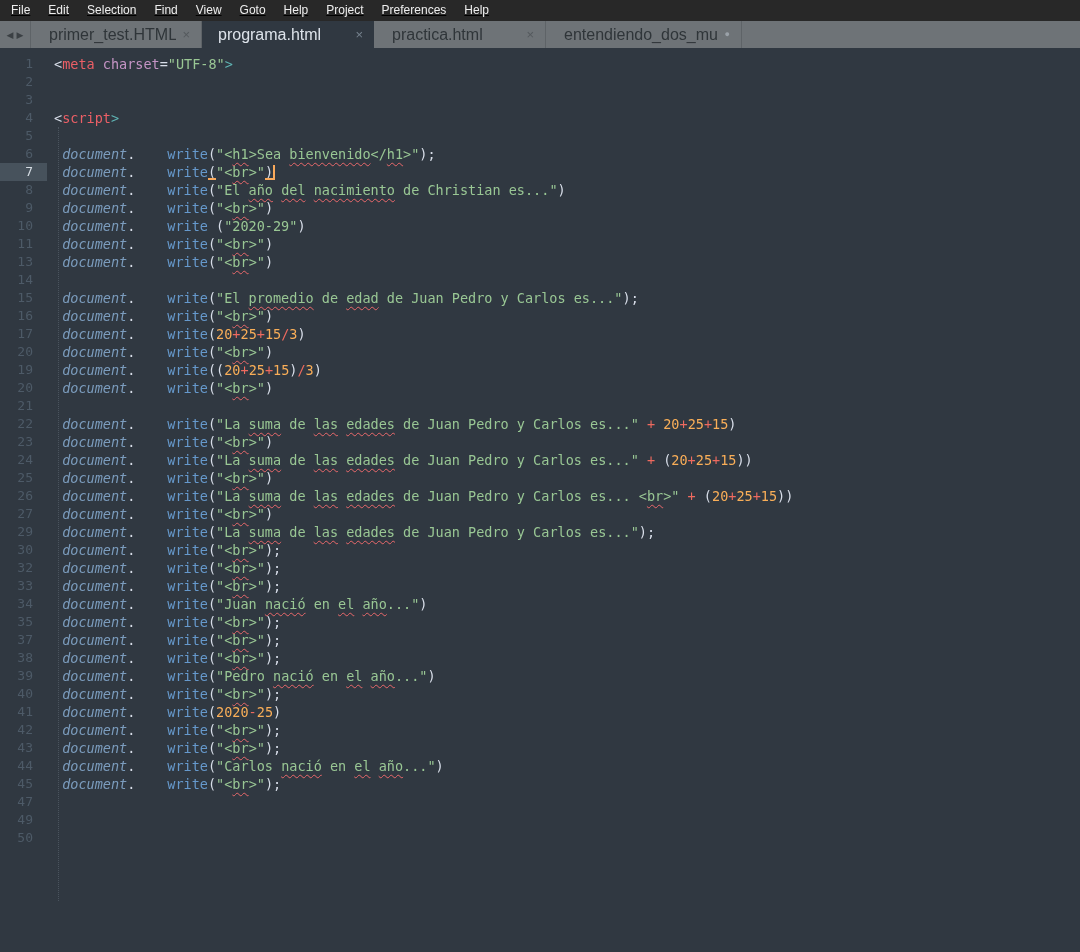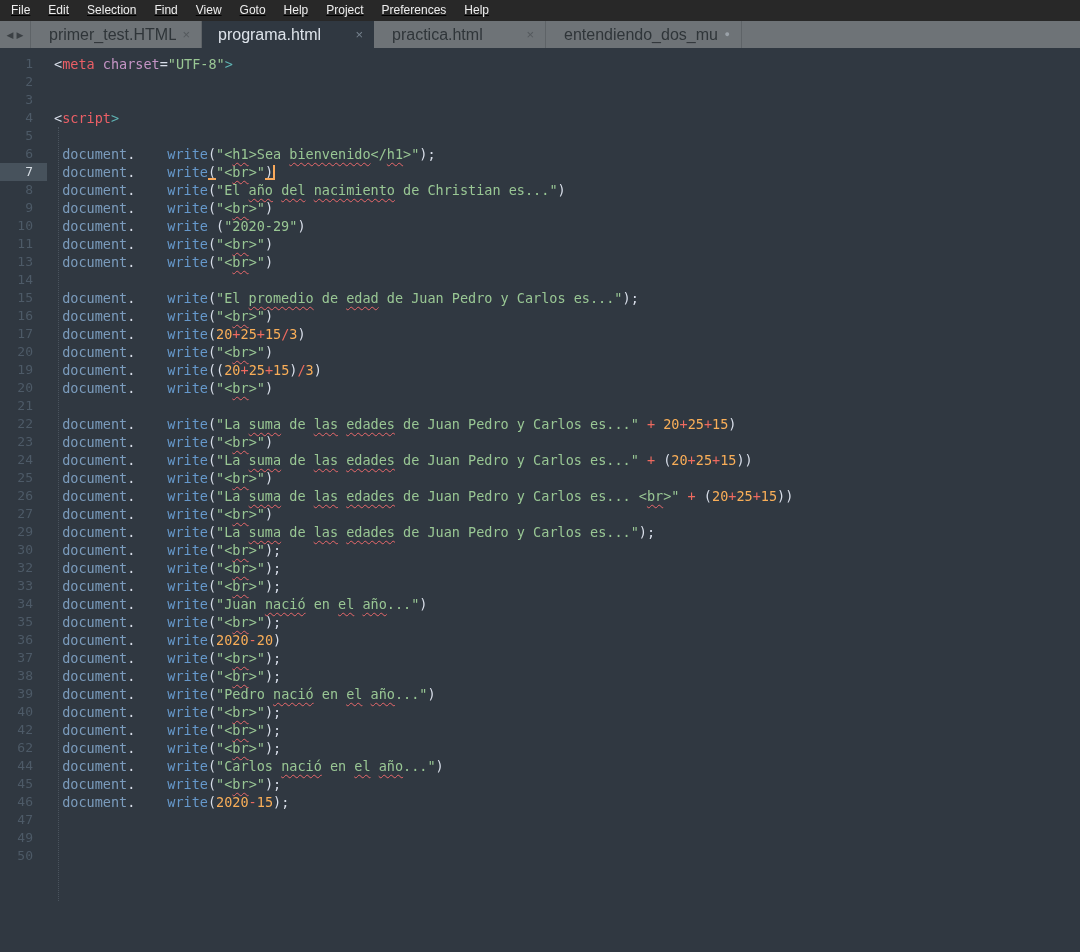--- a/index.html
+++ b/index.html
@@ -38,21 +38,21 @@
   .ln { width:47px; flex:none; text-align:right; padding-right:14px;
         color:var(--gutter-text); font-size:13px; }
   .ln.cur { background:var(--gutter-active-bg); color:var(--gutter-active-text); }
   .code { white-space:pre; padding-left:7px; }
 
   
   .pln  { color:var(--tok-plain); }
   .tag  { color:var(--tok-tag); }
   .attr { color:var(--tok-attr); }
   .str  { color:var(--tok-string); }
-  .doc  { color:var(--tok-document); }
+  .doc  { color:var(--tok-document); font-style:italic; }
   .fn   { color:var(--tok-function);margin-left:32px; }
   .num  { color:var(--tok-number); }
   .op   { color:var(--tok-operator); }
   .tcl  { color:var(--tok-tagclose); }
   .ws   { color:var(--tok-plain); }
   .sq   { text-decoration-line:underline; text-decoration-style:wavy;
           text-decoration-color:var(--squiggle); text-decoration-thickness:1px;
           text-underline-offset:3px; }
   .bu   { position:relative; }
   .bu::after { content:""; position:absolute; left:0; right:0; bottom:0; height:2px;
@@ -230,58 +230,54 @@
         </div>
         <div class="line">
           <div class="ln">34</div>
           <div class="code"><span class="ws"> </span><span class="doc">document</span><span class="pln">.</span><span class="fn">write</span><span class="pln">(</span><span class="str">"Juan </span><span class="str sq">nació</span><span class="str"> en </span><span class="str sq">el</span><span class="str"> </span><span class="str sq">año</span><span class="str">..."</span><span class="pln">)</span></div>
         </div>
         <div class="line">
           <div class="ln">35</div>
           <div class="code"><span class="ws"> </span><span class="doc">document</span><span class="pln">.</span><span class="fn">write</span><span class="pln">(</span><span class="str">"&lt;</span><span class="str sq">br</span><span class="str">&gt;"</span><span class="pln">);</span></div>
         </div>
         <div class="line">
-          <div class="ln">36</div>
-          <div class="code"><span class="ws"> </span><span class="doc">document</span><span class="pln">.</span><span class="fn">write</span><span class="pln">(</span><span class="num">2020</span><span class="op">-</span><span class="num">20</span><span class="pln">)</span></div>
-        </div>
-        <div class="line">
           <div class="ln">37</div>
           <div class="code"><span class="ws"> </span><span class="doc">document</span><span class="pln">.</span><span class="fn">write</span><span class="pln">(</span><span class="str">"&lt;</span><span class="str sq">br</span><span class="str">&gt;"</span><span class="pln">);</span></div>
         </div>
         <div class="line">
           <div class="ln">38</div>
           <div class="code"><span class="ws"> </span><span class="doc">document</span><span class="pln">.</span><span class="fn">write</span><span class="pln">(</span><span class="str">"&lt;</span><span class="str sq">br</span><span class="str">&gt;"</span><span class="pln">);</span></div>
         </div>
         <div class="line">
           <div class="ln">39</div>
           <div class="code"><span class="ws"> </span><span class="doc">document</span><span class="pln">.</span><span class="fn">write</span><span class="pln">(</span><span class="str">"Pedro </span><span class="str sq">nació</span><span class="str"> en </span><span class="str sq">el</span><span class="str"> </span><span class="str sq">año</span><span class="str">..."</span><span class="pln">)</span></div>
         </div>
         <div class="line">
           <div class="ln">40</div>
           <div class="code"><span class="ws"> </span><span class="doc">document</span><span class="pln">.</span><span class="fn">write</span><span class="pln">(</span><span class="str">"&lt;</span><span class="str sq">br</span><span class="str">&gt;"</span><span class="pln">);</span></div>
         </div>
         <div class="line">
+          <div class="ln">41</div>
+          <div class="code"><span class="ws"> </span><span class="doc">document</span><span class="pln">.</span><span class="fn">write</span><span class="pln">(</span><span class="num">2020</span><span class="op">-</span><span class="num">25</span><span class="pln">)</span></div>
+        </div>
+        <div class="line">
           <div class="ln">42</div>
           <div class="code"><span class="ws"> </span><span class="doc">document</span><span class="pln">.</span><span class="fn">write</span><span class="pln">(</span><span class="str">"&lt;</span><span class="str sq">br</span><span class="str">&gt;"</span><span class="pln">);</span></div>
         </div>
         <div class="line">
-          <div class="ln">62</div>
+          <div class="ln">43</div>
           <div class="code"><span class="ws"> </span><span class="doc">document</span><span class="pln">.</span><span class="fn">write</span><span class="pln">(</span><span class="str">"&lt;</span><span class="str sq">br</span><span class="str">&gt;"</span><span class="pln">);</span></div>
         </div>
         <div class="line">
           <div class="ln">44</div>
           <div class="code"><span class="ws"> </span><span class="doc">document</span><span class="pln">.</span><span class="fn">write</span><span class="pln">(</span><span class="str">"Carlos </span><span class="str sq">nació</span><span class="str"> en </span><span class="str sq">el</span><span class="str"> </span><span class="str sq">año</span><span class="str">..."</span><span class="pln">)</span></div>
         </div>
         <div class="line">
           <div class="ln">45</div>
           <div class="code"><span class="ws"> </span><span class="doc">document</span><span class="pln">.</span><span class="fn">write</span><span class="pln">(</span><span class="str">"&lt;</span><span class="str sq">br</span><span class="str">&gt;"</span><span class="pln">);</span></div>
-        </div>
-        <div class="line">
-          <div class="ln">46</div>
-          <div class="code"><span class="ws"> </span><span class="doc">document</span><span class="pln">.</span><span class="fn">write</span><span class="pln">(</span><span class="num">2020</span><span class="op">-</span><span class="num">15</span><span class="pln">);</span></div>
         </div>
         <div class="line">
           <div class="ln">47</div>
           <div class="code"></div>
         </div>
         <div class="line">
           <div class="ln">49</div>
           <div class="code"></div>
         </div>
         <div class="line">

